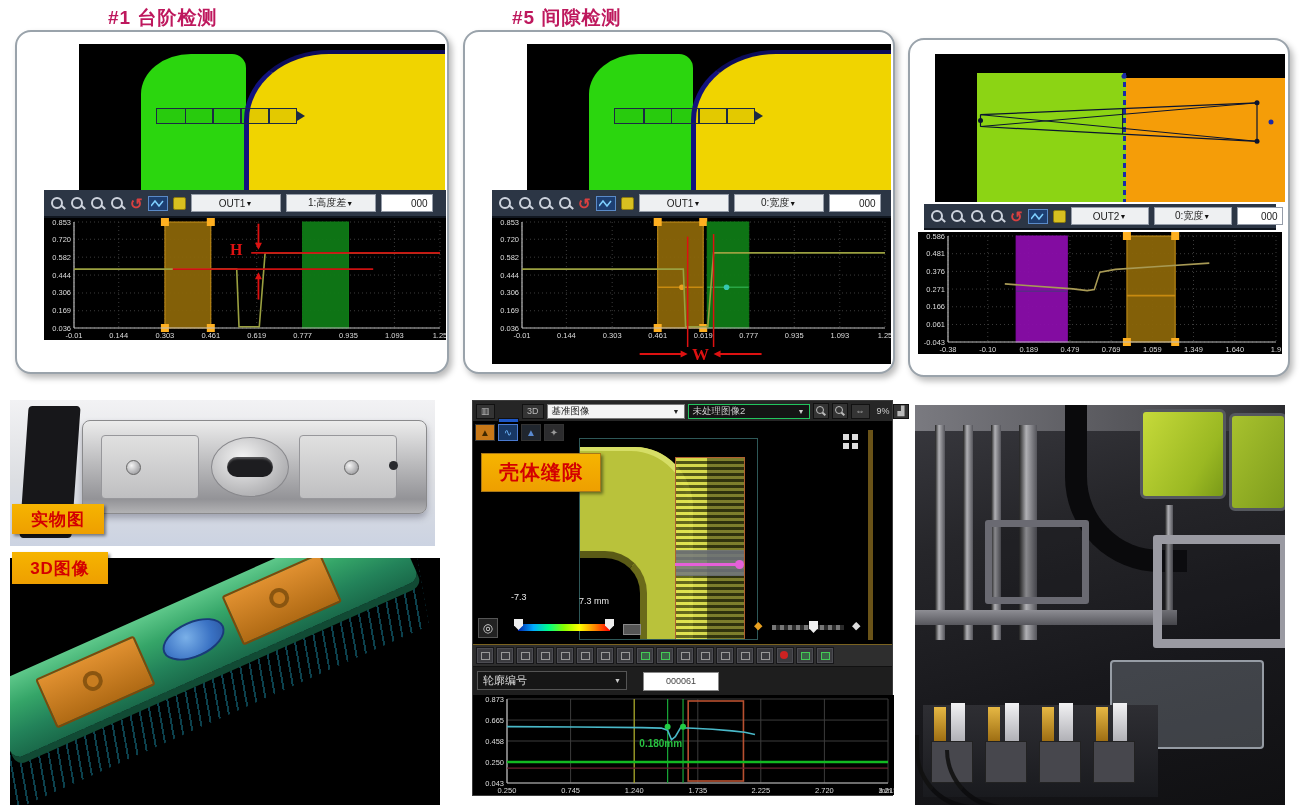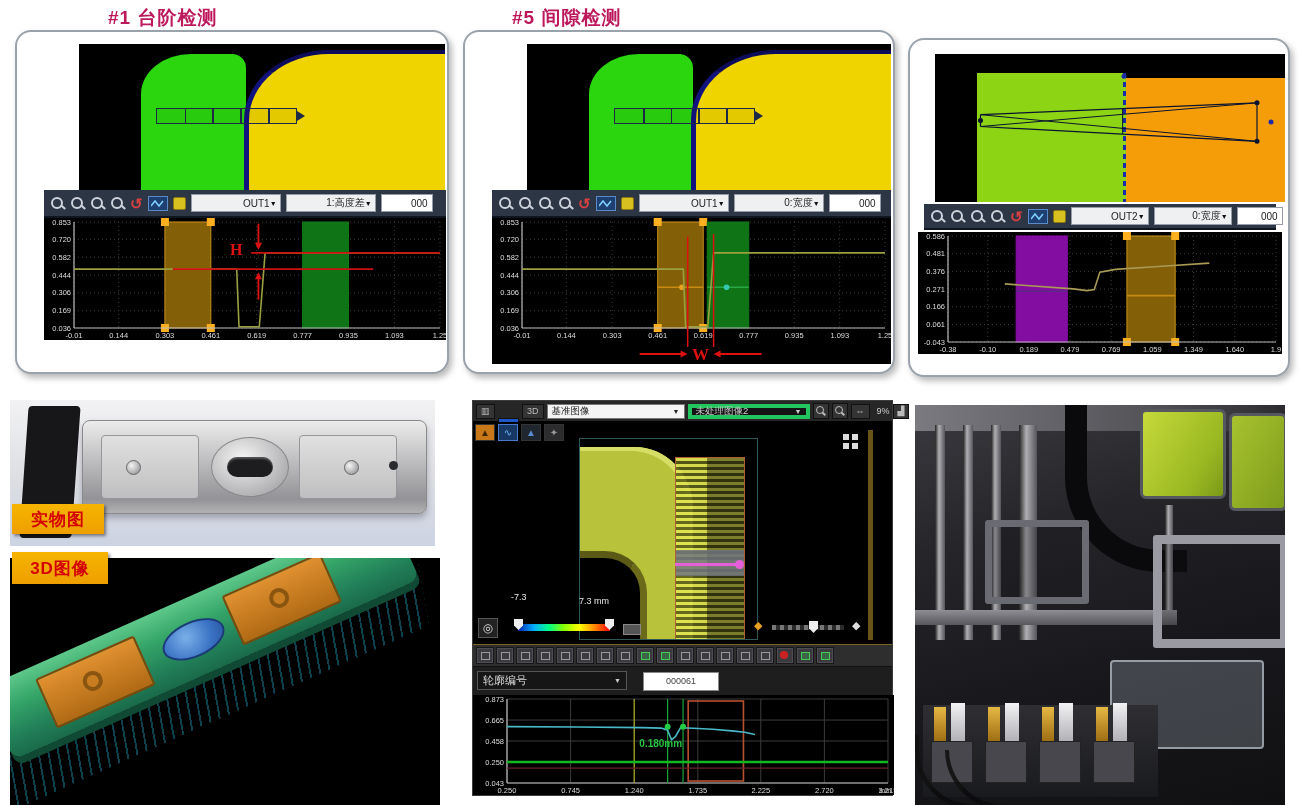--- a/index.html
+++ b/index.html
@@ -20,21 +20,21 @@
   .hm3-orange{position:absolute;left:54.5%;right:0;top:16.5%;height:100%;background:#f59d08;}
   .hm3-seam{position:absolute;left:53.6%;top:13%;bottom:0;width:3px;background:repeating-linear-gradient(180deg,#1a2aa8 0 5px,transparent 5px 9px);}
   .hm3-svg{position:absolute;left:0;top:0;width:100%;height:100%;}
   .vtoolbar{position:absolute;background:#2c3645;border-bottom:2px solid #10161f;display:flex;align-items:center;gap:5px;padding:0 6px;box-sizing:border-box;}
   .vmag{width:15px;height:15px;position:relative;flex:none;}
   .vmag::before{content:'';position:absolute;left:1px;top:1px;width:8px;height:8px;border:2px solid #cdd3dd;border-radius:50%;}
   .vmag::after{content:'';position:absolute;left:10px;top:10px;width:6px;height:2px;background:#cdd3dd;transform:rotate(42deg);}
   .vundo{color:#d84040;font-size:15px;font-weight:bold;line-height:1;flex:none;}
   .vwave{width:18px;height:13px;background:#1d3f72;border:1px solid #5a8ac8;flex:none;display:flex;align-items:center;justify-content:center;}
   .vtool{width:11px;height:11px;background:#d8c020;border:1px solid #8a7a10;border-radius:2px;flex:none;}
-  .vselect{display:flex;align-items:center;justify-content:flex-end;width:90px;height:18px;background:#eef0f2;border:1px solid #959ca8;color:#222;font-size:10px;padding:0 3px;flex:none;box-sizing:border-box;}
+  .vselect{display:flex;align-items:center;justify-content:center;width:90px;height:18px;background:#eef0f2;border:1px solid #959ca8;color:#222;font-size:10px;padding:0 3px;flex:none;box-sizing:border-box;}
   .vselect .caret{font-size:7px;color:#111;}
   .vvalue{width:52px;height:18px;background:#fff;border:1px solid #959ca8;color:#222;font-size:10px;text-align:right;line-height:18px;padding:0 4px;flex:none;box-sizing:border-box;}
   .pchart{position:absolute;background:#000;}
 
   
   .photo{position:absolute;left:10px;top:400px;width:425px;height:146px;background:linear-gradient(180deg,#f2f2f4,#dcdee2 55%,#ccd3e2);overflow:hidden;}
   .ph-tab{position:absolute;left:14px;top:6px;width:52px;height:132px;background:#17171a;transform:skewX(-4deg);border-radius:4px;}
   .ph-bar{position:absolute;left:72px;top:20px;right:8px;height:92px;background:linear-gradient(180deg,#ececec,#bcbcbe 45%,#939397 85%,#b2b2b4);border:1px solid #8a8a8c;border-radius:8px;box-shadow:0 4px 6px rgba(60,60,80,.35);}
   .ph-plate{position:absolute;top:14px;width:96px;height:62px;background:linear-gradient(180deg,#e0e0e0,#bfbfc1);border:1px solid #97979b;border-radius:4px;}
   .screw{position:absolute;width:13px;height:13px;border-radius:50%;background:radial-gradient(circle at 35% 35%,#f4f4f4,#87878b);border:1px solid #666;}
@@ -50,21 +50,21 @@
   .r3-ring{position:absolute;left:40px;top:13px;width:20px;height:20px;border-radius:50%;background:#c87d20;border:4px solid #8a5510;box-sizing:border-box;}
   .r3-oval{position:absolute;left:180px;top:23px;width:62px;height:32px;border-radius:50%;background:radial-gradient(circle at 40% 35%,#7ab0e8,#3a72c4 60%,#2a56a0);border:2px solid #1a3a7a;}
 
   
   .insp{position:absolute;left:472px;top:400px;width:421px;height:396px;background:#101010;border:1px solid #3c3c3c;box-sizing:border-box;}
   .insp-topbar{position:absolute;left:0;top:0;width:100%;height:21px;background:#262626;border-bottom:1px solid #000;display:flex;align-items:center;gap:3px;padding:0 3px;box-sizing:border-box;}
   .tb-btn{height:15px;display:flex;align-items:center;justify-content:center;font-size:9px;color:#bbb;background:#343434;border:1px solid #111;padding:0 4px;box-sizing:border-box;flex:none;}
   .tb-btn.active{background:#1e58c8;color:#fff;font-weight:bold;margin-top:28px;}
   .tb-select{display:flex;align-items:center;justify-content:space-between;height:15px;font-size:9.5px;padding:0 4px;box-sizing:border-box;flex:none;}
   .tb-select.light{background:#f4f4f4;color:#222;width:138px;border:1px solid #777;}
-  .tb-select.dark{background:#141414;color:#ccc;width:122px;border:4px solid #22c55e;}
+  .tb-select.dark{background:#141414;color:#ccc;width:122px;border:1px solid #22c55e;}
   .tb-select .caret{font-size:7px;}
   .magicon{width:14px;height:14px;position:relative;flex:none;background:#343434;border:1px solid #111;}
   .magicon::before{content:'';position:absolute;left:2px;top:2px;width:6px;height:6px;border:1.5px solid #bbb;border-radius:50%;}
   .magicon::after{content:'';position:absolute;left:8px;top:9px;width:4px;height:1.5px;background:#bbb;transform:rotate(42deg);}
   .tb-zoom{color:#ccc;font-size:9px;margin-left:4px;}
   .insp-main{position:absolute;left:0;top:21px;width:100%;height:223px;background:#000;border-bottom:1px solid #7a6220;box-sizing:border-box;overflow:hidden;}
   .iconrow{position:absolute;left:2px;top:2px;display:flex;gap:3px;}
   .ic{width:20px;height:17px;border:1px solid #333;display:flex;align-items:center;justify-content:center;font-size:10px;box-sizing:border-box;}
   .ic1{background:#c87818;color:#402800;}
   .ic2{background:#173764;color:#6fb8ff;border-color:#4a7ad0;}
@@ -438,20 +438,21 @@
       <span class="tb-zoom">9%</span>
       <span class="tb-btn" style="margin-left:auto;">▟</span>
     </div>
     <div class="insp-main">
       <div class="iconrow">
         <span class="ic ic1">▲</span>
         <span class="ic ic2">∿</span>
         <span class="ic ic3">▲</span>
         <span class="ic ic4">✦</span>
       </div>
+      <div class="tag badge">壳体缝隙</div>
       <div class="mframe">
         <div class="scan-part"></div>
         <div class="scan-cut"></div>
         <div class="hatch">
             <div class="hatch-gray"></div>
           </div>
         <div class="pink-arrow"></div>
       </div>
       <div class="fs-icon"></div>
       <span class="t-small" style="left:38px;top:170px;">-7.3</span>

